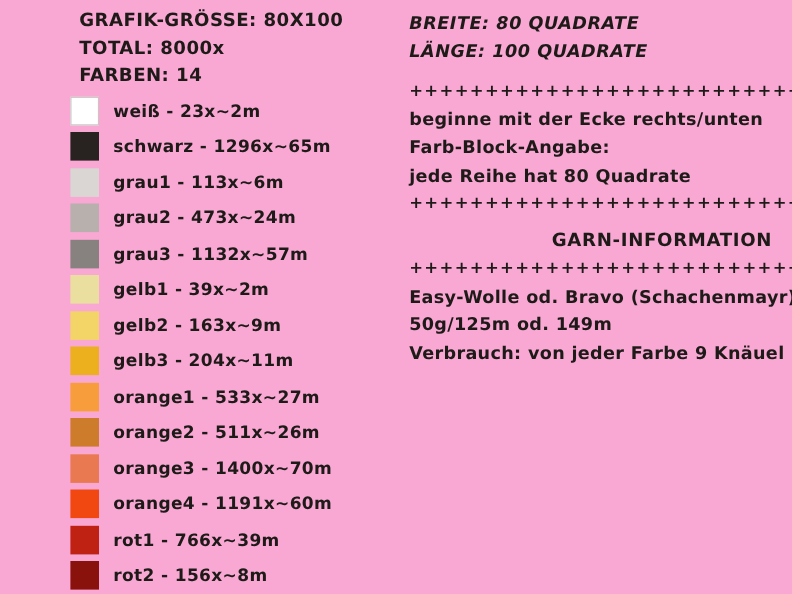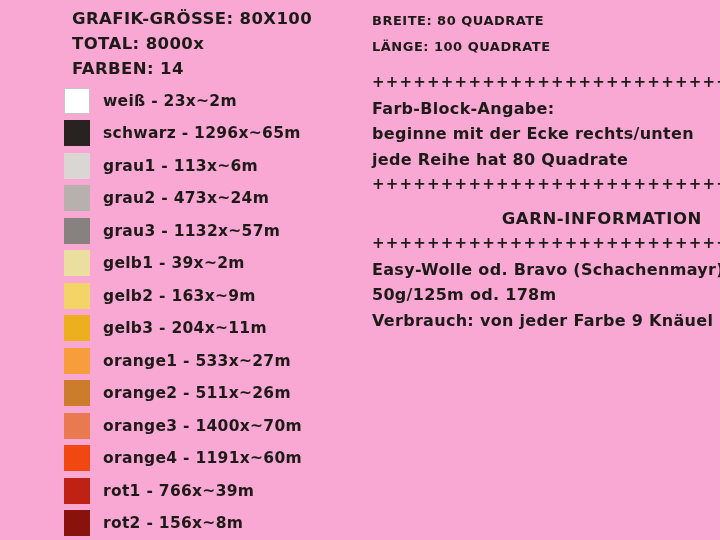--- a/index.html
+++ b/index.html
@@ -54,21 +54,21 @@
     left: 372px;
     top: 8px;
     width: 330px;
   }
   .r-line {
     font-size: 16px;
     line-height: 25.5px;
     letter-spacing: 0.3px;
     white-space: nowrap;
   }
-  .r-size { font-size: 13px; letter-spacing: 0.5px; }
+  .r-size { font-size: 16px; letter-spacing: 0.5px; font-style: italic; }
   .sep {
     font-size: 15px;
     line-height: 25.5px;
     letter-spacing: 1.2px;
     white-space: nowrap;
   }
   .sep-first { margin-top: 11px; }
   .garn-header { margin-top: 8px; font-size: 16.5px; letter-spacing: 0.6px; text-align: right; }
 </style>
 </head>
@@ -139,25 +139,25 @@
         <div class="legend-label">rot2 - 156x~8m</div>
       </div>
     </div>
   </div>
 
   <div class="right-col">
     <div class="r-line r-size">BREITE: 80 QUADRATE</div>
     <div class="r-line r-size">LÄNGE: 100 QUADRATE</div>
 
     <div class="sep sep-first">+++++++++++++++++++++++++++</div>
+    <div class="r-line">beginne mit der Ecke rechts/unten</div>
     <div class="r-line">Farb-Block-Angabe:</div>
-    <div class="r-line">beginne mit der Ecke rechts/unten</div>
     <div class="r-line">jede Reihe hat 80 Quadrate</div>
     <div class="sep">+++++++++++++++++++++++++++</div>
 
     <div class="r-line garn-header">GARN-INFORMATION</div>
     <div class="sep">+++++++++++++++++++++++++++</div>
     <div class="r-line">Easy-Wolle od. Bravo  (Schachenmayr)</div>
-    <div class="r-line">50g/125m od. 178m</div>
+    <div class="r-line">50g/125m od. 149m</div>
     <div class="r-line">Verbrauch: von jeder Farbe 9 Knäuel</div>
   </div>
 
 </div>
 
 </body></html>

